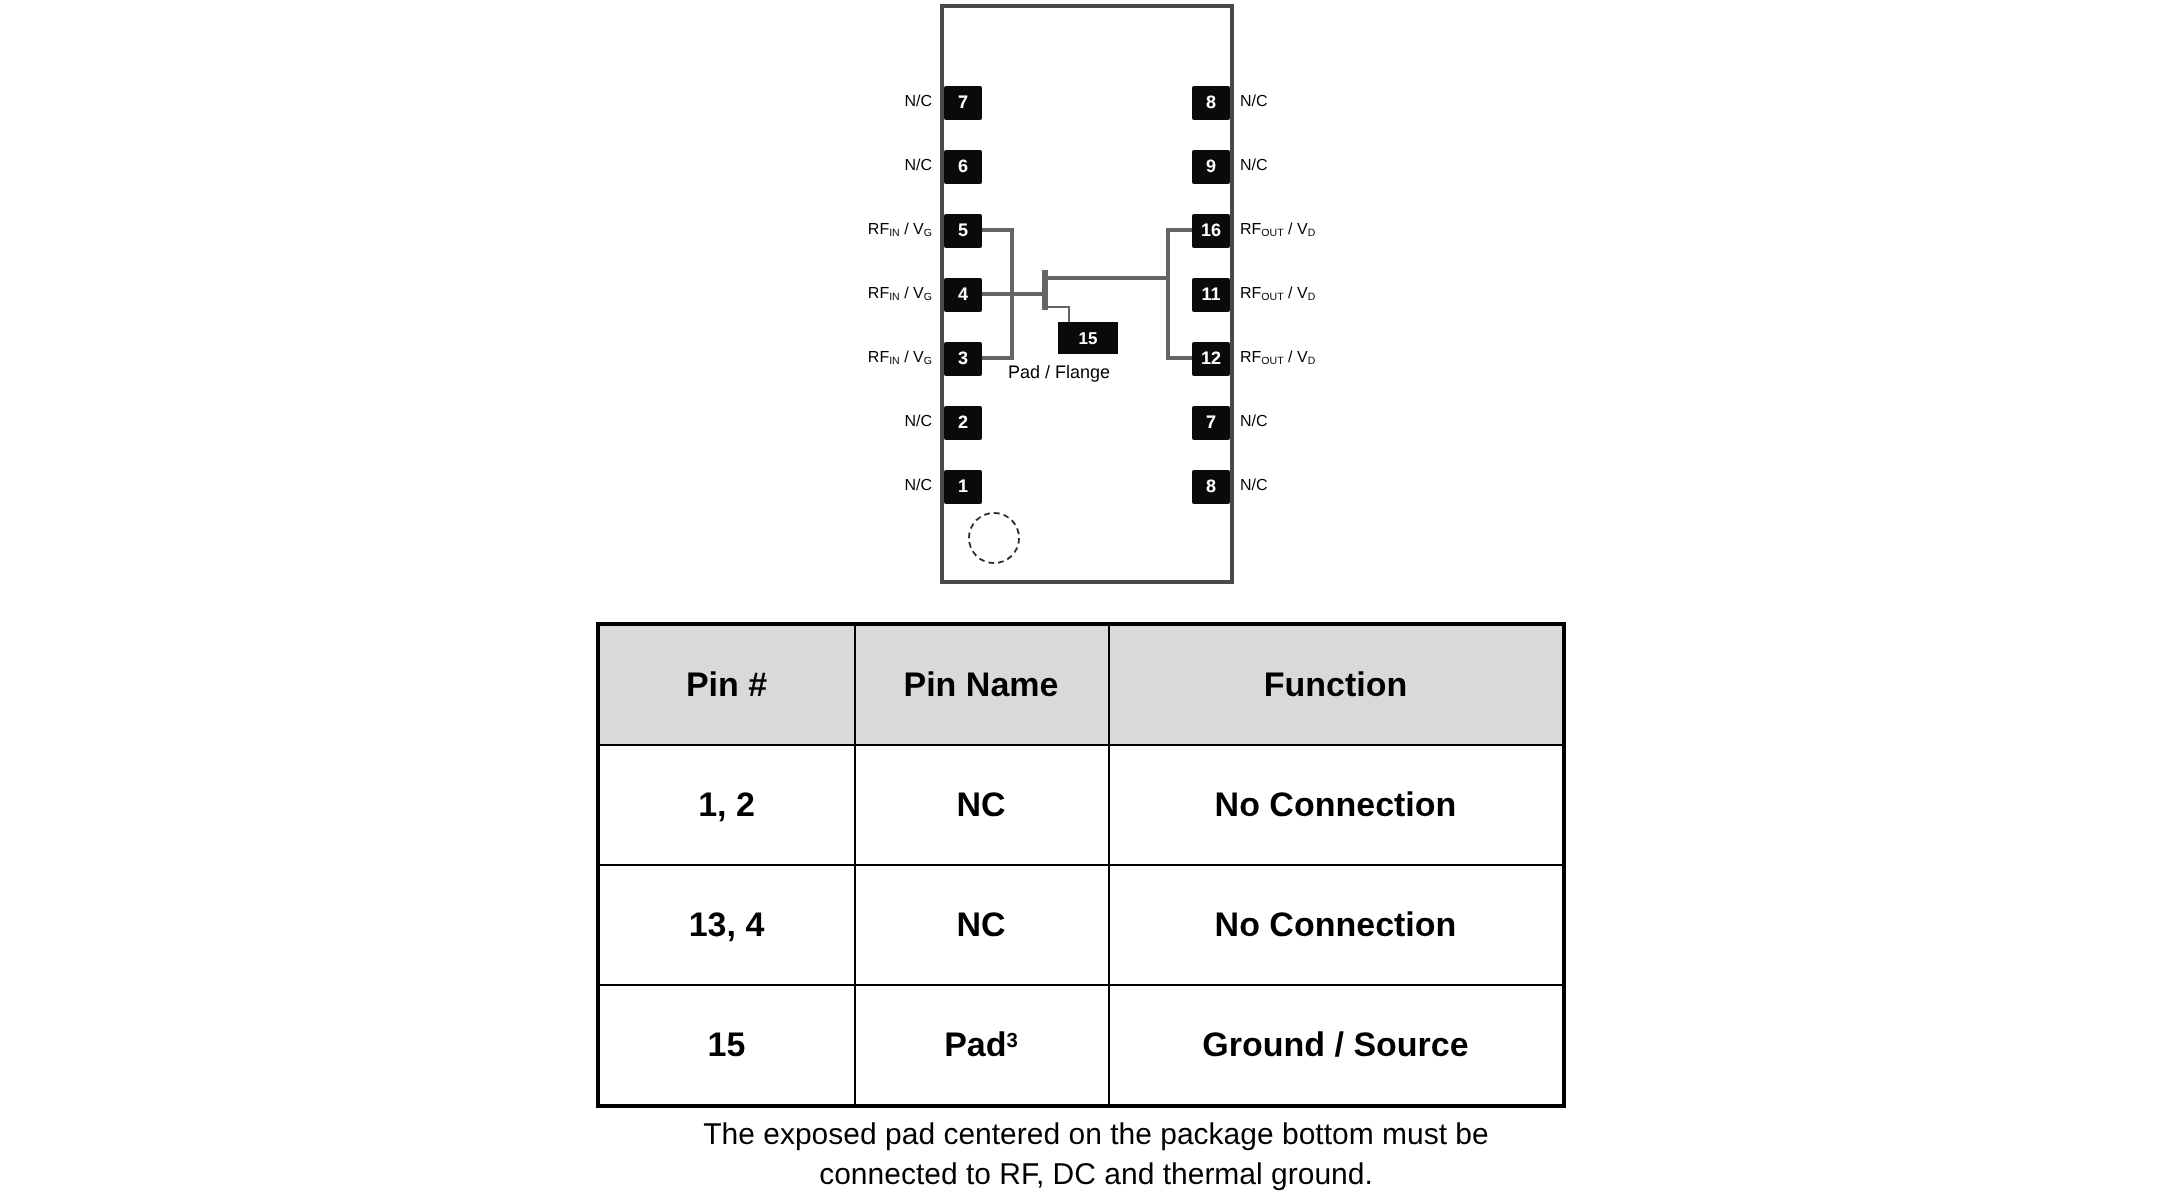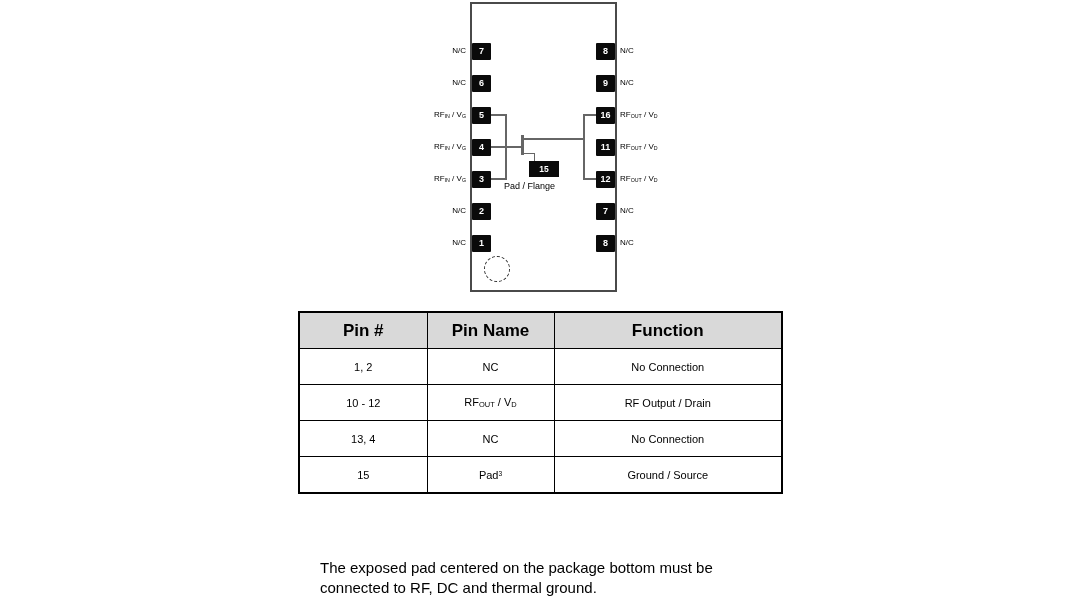--- a/index.html
+++ b/index.html
@@ -38,31 +38,31 @@
     border:1.5px dashed #2a2a2a;border-radius:50%;background:#fff;
   }
 
   
   table.pintable{
     position:absolute;left:298px;top:311px;border-collapse:collapse;table-layout:fixed;
     border:2.5px solid #000;
   }
   .pintable th,.pintable td{
     border:1.5px solid #000;text-align:center;vertical-align:middle;
-    height:35px;padding:0;overflow:hidden;
+    height:35px;padding:12px;overflow:hidden;
   }
   .pintable th{background:var(--header-bg,#d9d9d9);font-size:17px;font-weight:bold;}
-  .pintable td{font-size:11px;}
+  .pintable td{font-size:17px;font-weight:bold;}
   .pintable td .sb{font-size:0.68em;vertical-align:-0.18em;}
   .pintable td .sp{font-size:0.6em;vertical-align:0.45em;}
 
   
   .note{
     position:absolute;left:320px;top:558px;width:456px;
-    font-size:15px;line-height:19.5px;text-align:left;
+    font-size:15px;line-height:19.5px;text-align:center;
   }
 </style>
 </head>
 <body style="--pin-fill: #0a0a0a; --outline: #4a4a4a; --wire: #666666; --header-bg: #d9d9d9;">
 
 <div class="canvas">
 
   <div class="package"></div>
 
   <div class="wire" style="left:505px;  top:114px;   width:1.5px; height:66px;"></div>
@@ -128,25 +128,20 @@
         <th>Function</th>
       </tr>
     </thead>
     <tbody id="table-body">
         <tr>
           <td>1, 2</td>
           <td><span>NC</span></td>
           <td>No Connection</td>
         </tr>
         <tr>
-          <td>10 - 12</td>
-          <td><span>RF</span><span class="sb">OUT</span><span> / V</span><span class="sb">D</span></td>
-          <td>RF Output / Drain</td>
-        </tr>
-        <tr>
           <td>13, 4</td>
           <td><span>NC</span></td>
           <td>No Connection</td>
         </tr>
         <tr>
           <td>15</td>
           <td><span>Pad</span><span class="sp">3</span></td>
           <td>Ground / Source</td>
         </tr>
       </tbody>

